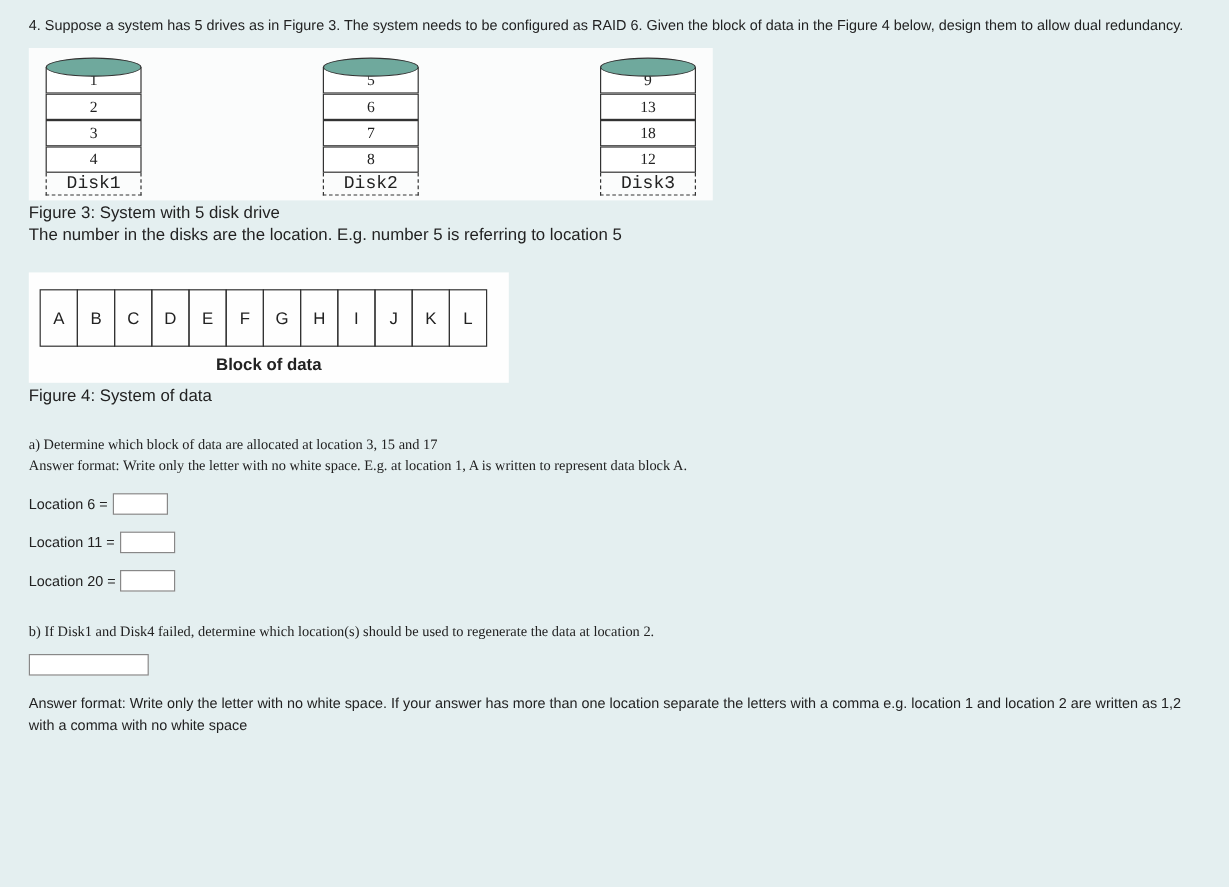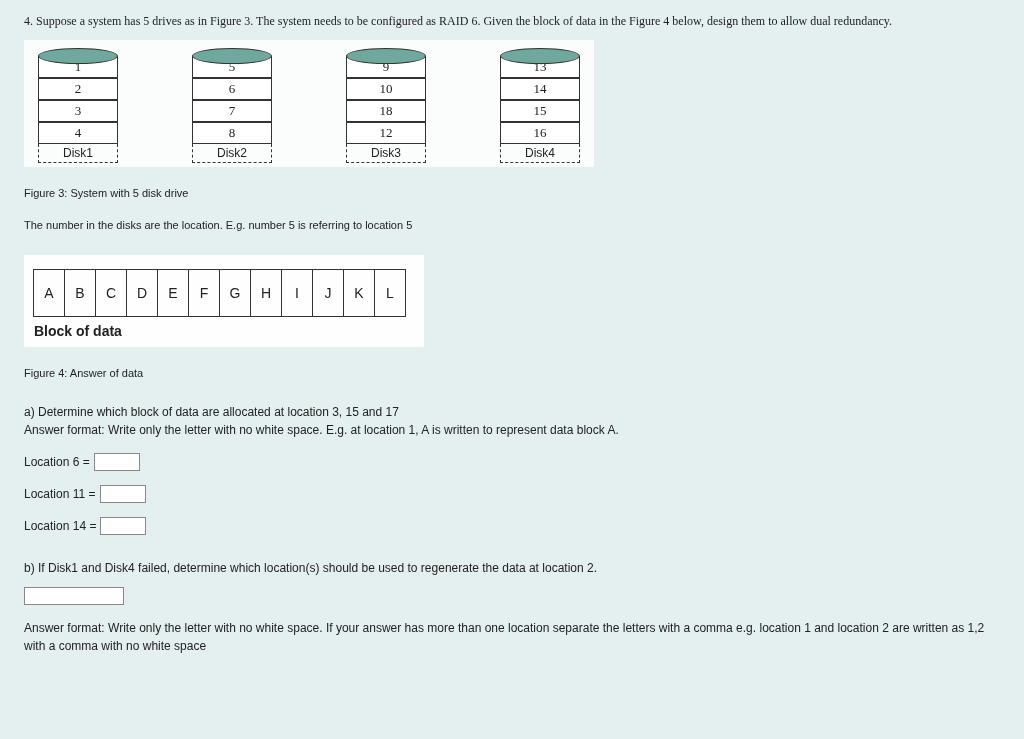--- a/index.html
+++ b/index.html
@@ -5,21 +5,21 @@
   body {
     margin: 0;
     padding: 12px 24px;
     background: #e4eff0;
     font-family: Arial, sans-serif;
     font-size: 12px;
     color: #222;
     width: 1024px;
     box-sizing: border-box;
   }
-  .question-intro { margin-bottom: 10px; line-height: 1.5; font-family: Liberation Serif, serif; }
+  .question-intro { margin-bottom: 10px; line-height: 1.5; }
   .fig-panel {
     background: #fbfcfc;
     width: 570px;
     padding: 8px 6px 4px 6px;
     box-sizing: border-box;
   }
   .disks-row { display: flex; justify-content: space-between; }
   .disk-col { width: 96px; display: flex; flex-direction: column; align-items: center; }
   .disk-top {
     width: 78px; height: 14px;
@@ -38,50 +38,50 @@
     font-family: "Times New Roman", serif;
     font-size: 13px;
     z-index: 1;
   }
   .disk-label-wrap {
     width: 78px; height: 18px;
     border-left: 1px dashed #333;
     border-right: 1px dashed #333;
     border-bottom: 1px dashed #333;
     display: flex; align-items: center; justify-content: center;
-    font-family: Liberation Sans, sans-serif;
-    font-size: 12px;
+    font-family: Liberation Mono, monospace;
+    font-size: 15px;
     position: relative;
   }
-  .caption { margin-top: 20px; font-size: 11px; }
+  .caption { margin-top: 2px; font-size: 14px; }
   .block-panel {
     background: #fefefe;
     width: 400px;
     margin-top: 24px;
     padding: 14px 10px 8px 10px;
     box-sizing: border-box;
   }
   .block-row {
     display: flex;
   }
   .block-cell {
     width: 30px; height: 46px;
     border: 1px solid #333;
     display: flex; align-items: center; justify-content: center;
     font-family: Arial, sans-serif;
     font-size: 14px;
     margin-left: -1px;
   }
   .block-title {
-    text-align: left;
+    text-align: center;
     font-weight: bold;
     font-size: 14px;
     margin-top: 6px;
   }
-  .sub-q { margin-top: 24px; line-height: 1.5; }
+  .sub-q { margin-top: 24px; line-height: 1.5; font-family: Liberation Serif, serif; }
   .ans-row { margin-top: 14px; display: flex; align-items: center; }
   .ans-label { display: inline-block; }
   .ans-input {
     border: 1px solid #888;
     background: #fff;
     height: 18px;
     width: 46px;
     margin-left: 4px;
     font-size: 12px;
     box-sizing: border-box;
@@ -110,32 +110,24 @@
       <div class="disk-top"></div>
       <div class="loc-cell">5</div>
       <div class="loc-cell">6</div>
       <div class="loc-cell">7</div>
       <div class="loc-cell">8</div>
       <div class="disk-label-wrap">Disk2</div>
     </div>
     <div class="disk-col">
       <div class="disk-top"></div>
       <div class="loc-cell">9</div>
-      <div class="loc-cell">10</div>
+      <div class="loc-cell">13</div>
       <div class="loc-cell">18</div>
       <div class="loc-cell">12</div>
       <div class="disk-label-wrap">Disk3</div>
-    </div>
-    <div class="disk-col">
-      <div class="disk-top"></div>
-      <div class="loc-cell">13</div>
-      <div class="loc-cell">14</div>
-      <div class="loc-cell">15</div>
-      <div class="loc-cell">16</div>
-      <div class="disk-label-wrap">Disk4</div>
     </div>
   </div>
 </div>
 
 <div class="caption">Figure 3: System with 5 disk drive</div>
 <div class="caption">The number in the disks are the location. E.g. number 5 is referring to location 5</div>
 
 <div class="block-panel">
   <div class="block-row">
     <div class="block-cell">A</div>
@@ -146,37 +138,37 @@
     <div class="block-cell">F</div>
     <div class="block-cell">G</div>
     <div class="block-cell">H</div>
     <div class="block-cell">I</div>
     <div class="block-cell">J</div>
     <div class="block-cell">K</div>
     <div class="block-cell">L</div>
   </div>
   <div class="block-title">Block of data</div>
 </div>
-<div class="caption">Figure 4: Answer of data</div>
+<div class="caption">Figure 4: System of data</div>
 
 <div class="sub-q">
   <div>a) Determine which block of data are allocated at location 3, 15 and 17</div>
   <div>Answer format: Write only the letter with no white space. E.g. at location 1, A is written to represent data block A.</div>
 </div>
 
 <div class="ans-row">
   <span class="ans-label">Location 6 =</span>
   <input class="ans-input" type="text" style="">
 </div>
 <div class="ans-row">
   <span class="ans-label">Location 11 =</span>
   <input class="ans-input" type="text" style="">
 </div>
 <div class="ans-row">
-  <span class="ans-label">Location 14 =</span>
+  <span class="ans-label">Location 20 =</span>
   <input class="ans-input" type="text" style="">
 </div>
 
 <div class="sub-q">b) If Disk1 and Disk4 failed, determine which location(s) should be used to regenerate the data at location 2.</div>
 <div class="partb-input-row">
   <input class="ans-input wide" type="text" style="">
 </div>
 <div class="note">Answer format: Write only the letter with no white space. If your answer has more than one location separate the letters with a comma e.g. location 1 and location 2 are written as 1,2 with a comma with no white space</div>
 
 </body></html>

